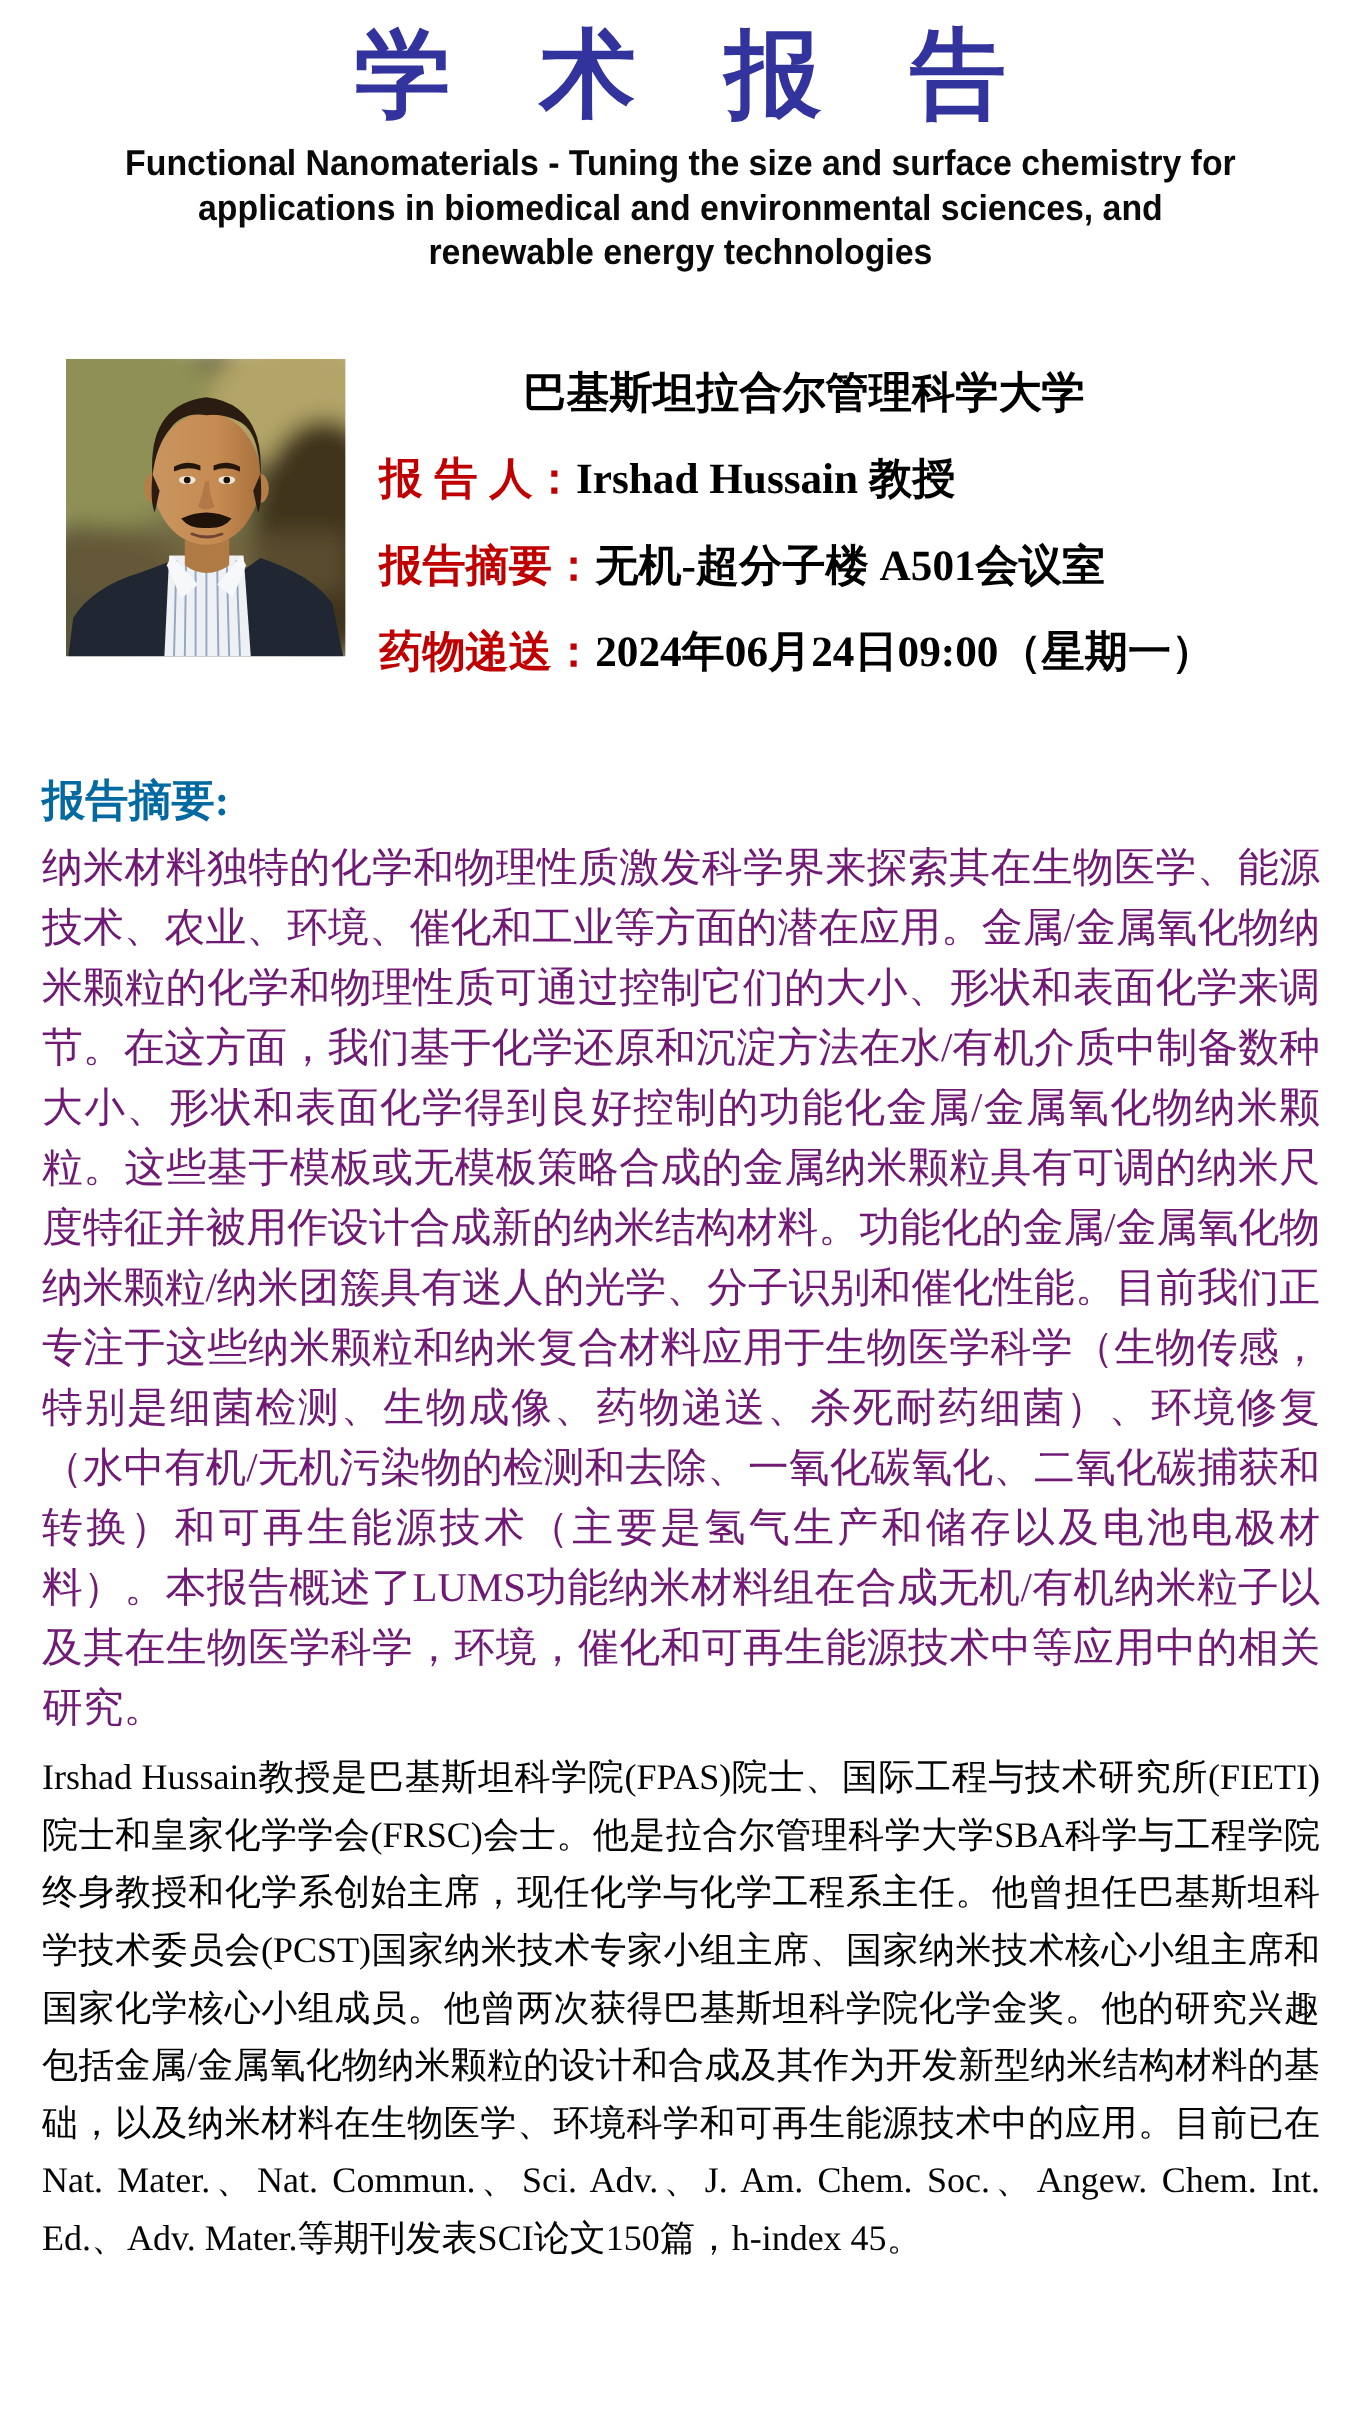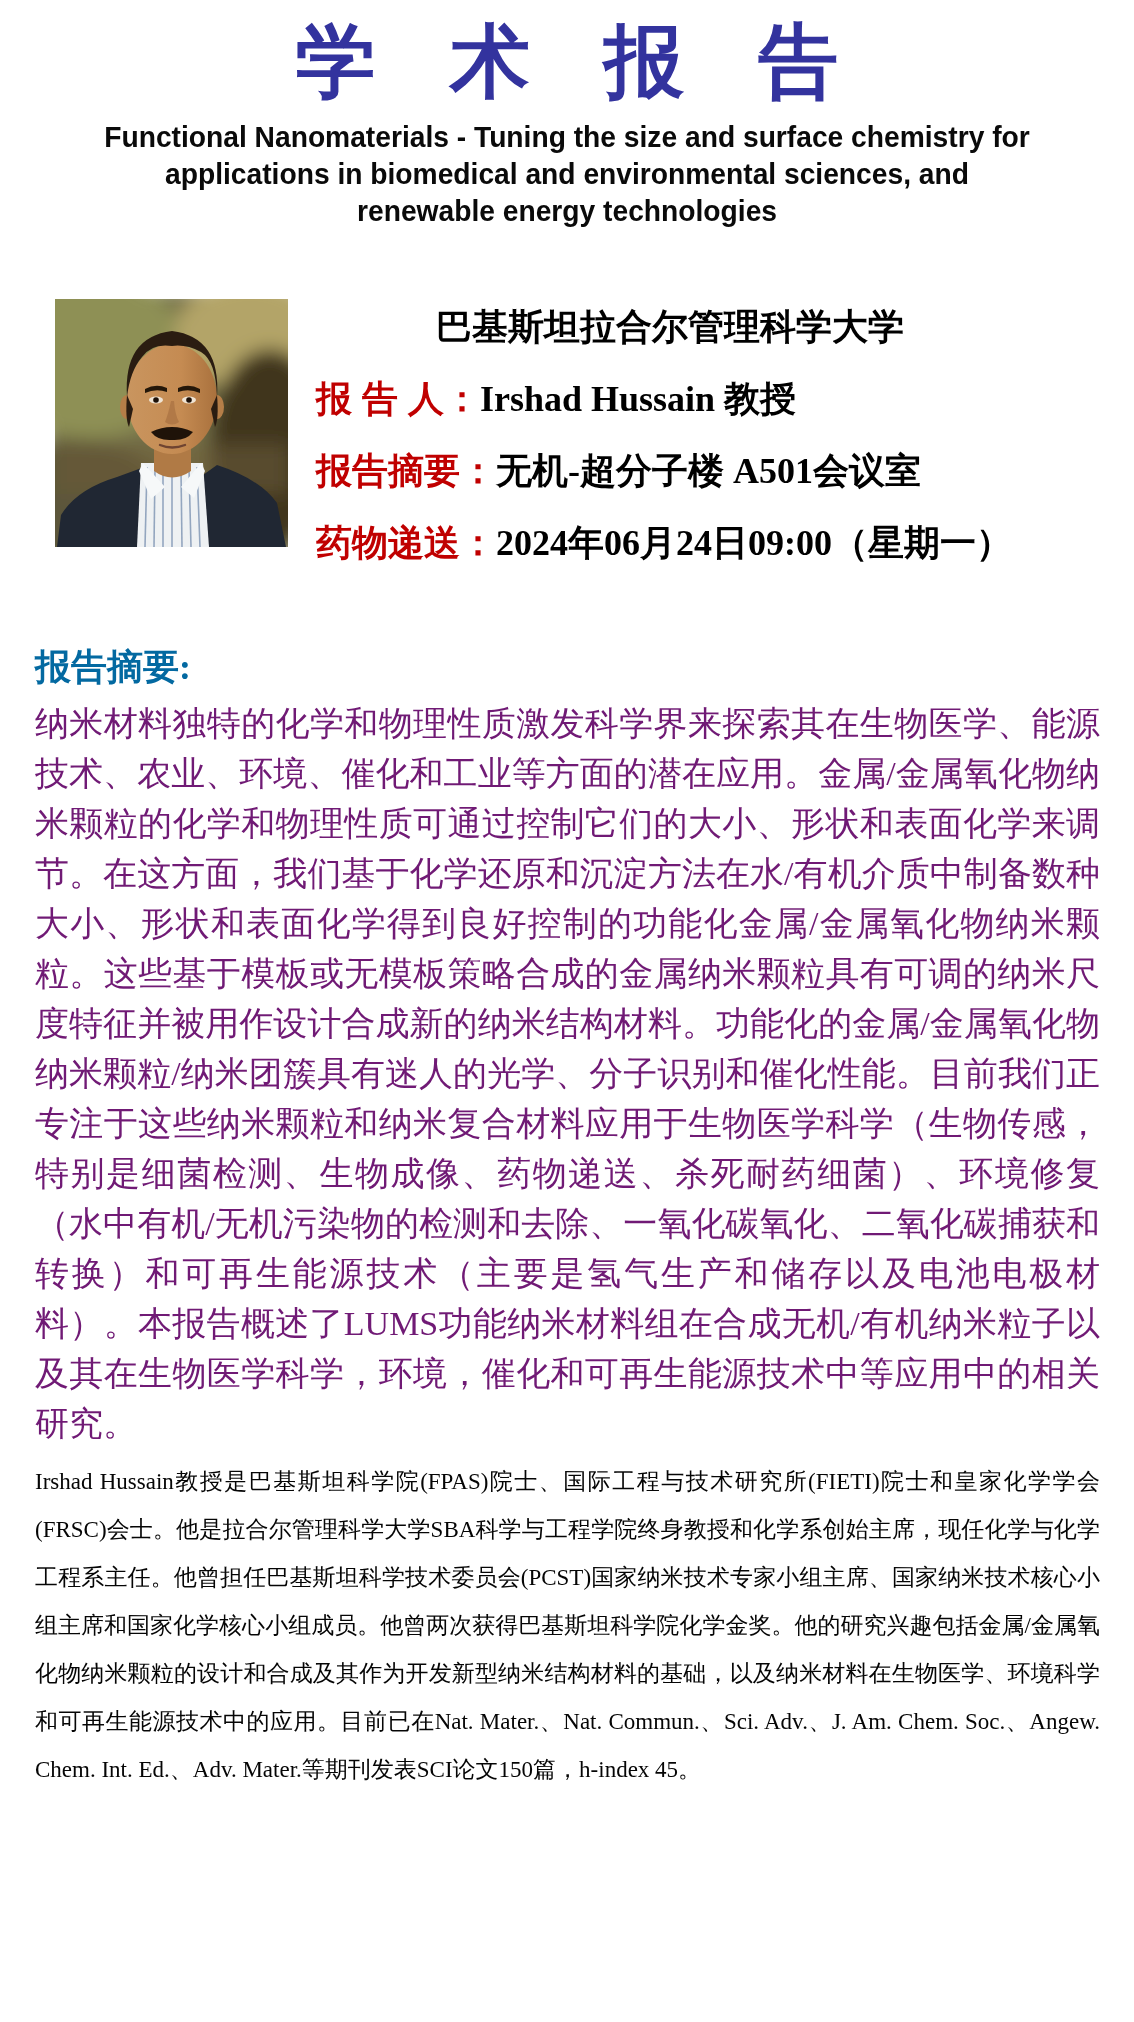--- a/index.html
+++ b/index.html
@@ -83,21 +83,21 @@
     margin-top: 10px;
     font-size: 34px;
     line-height: 50px;
     text-align: justify;
     text-align-last: left;
     color: #701a75;
   }
   .bio-heading { margin-top: 18px; }
   .bio-body {
     margin-top: 9px;
-    font-size: 23px;
+    font-size: 30px;
     line-height: 48px;
     text-align: justify;
     text-align-last: left;
     color: #050505;
   }
 </style>
 </head>
 <body>
 
 <div class="page">

